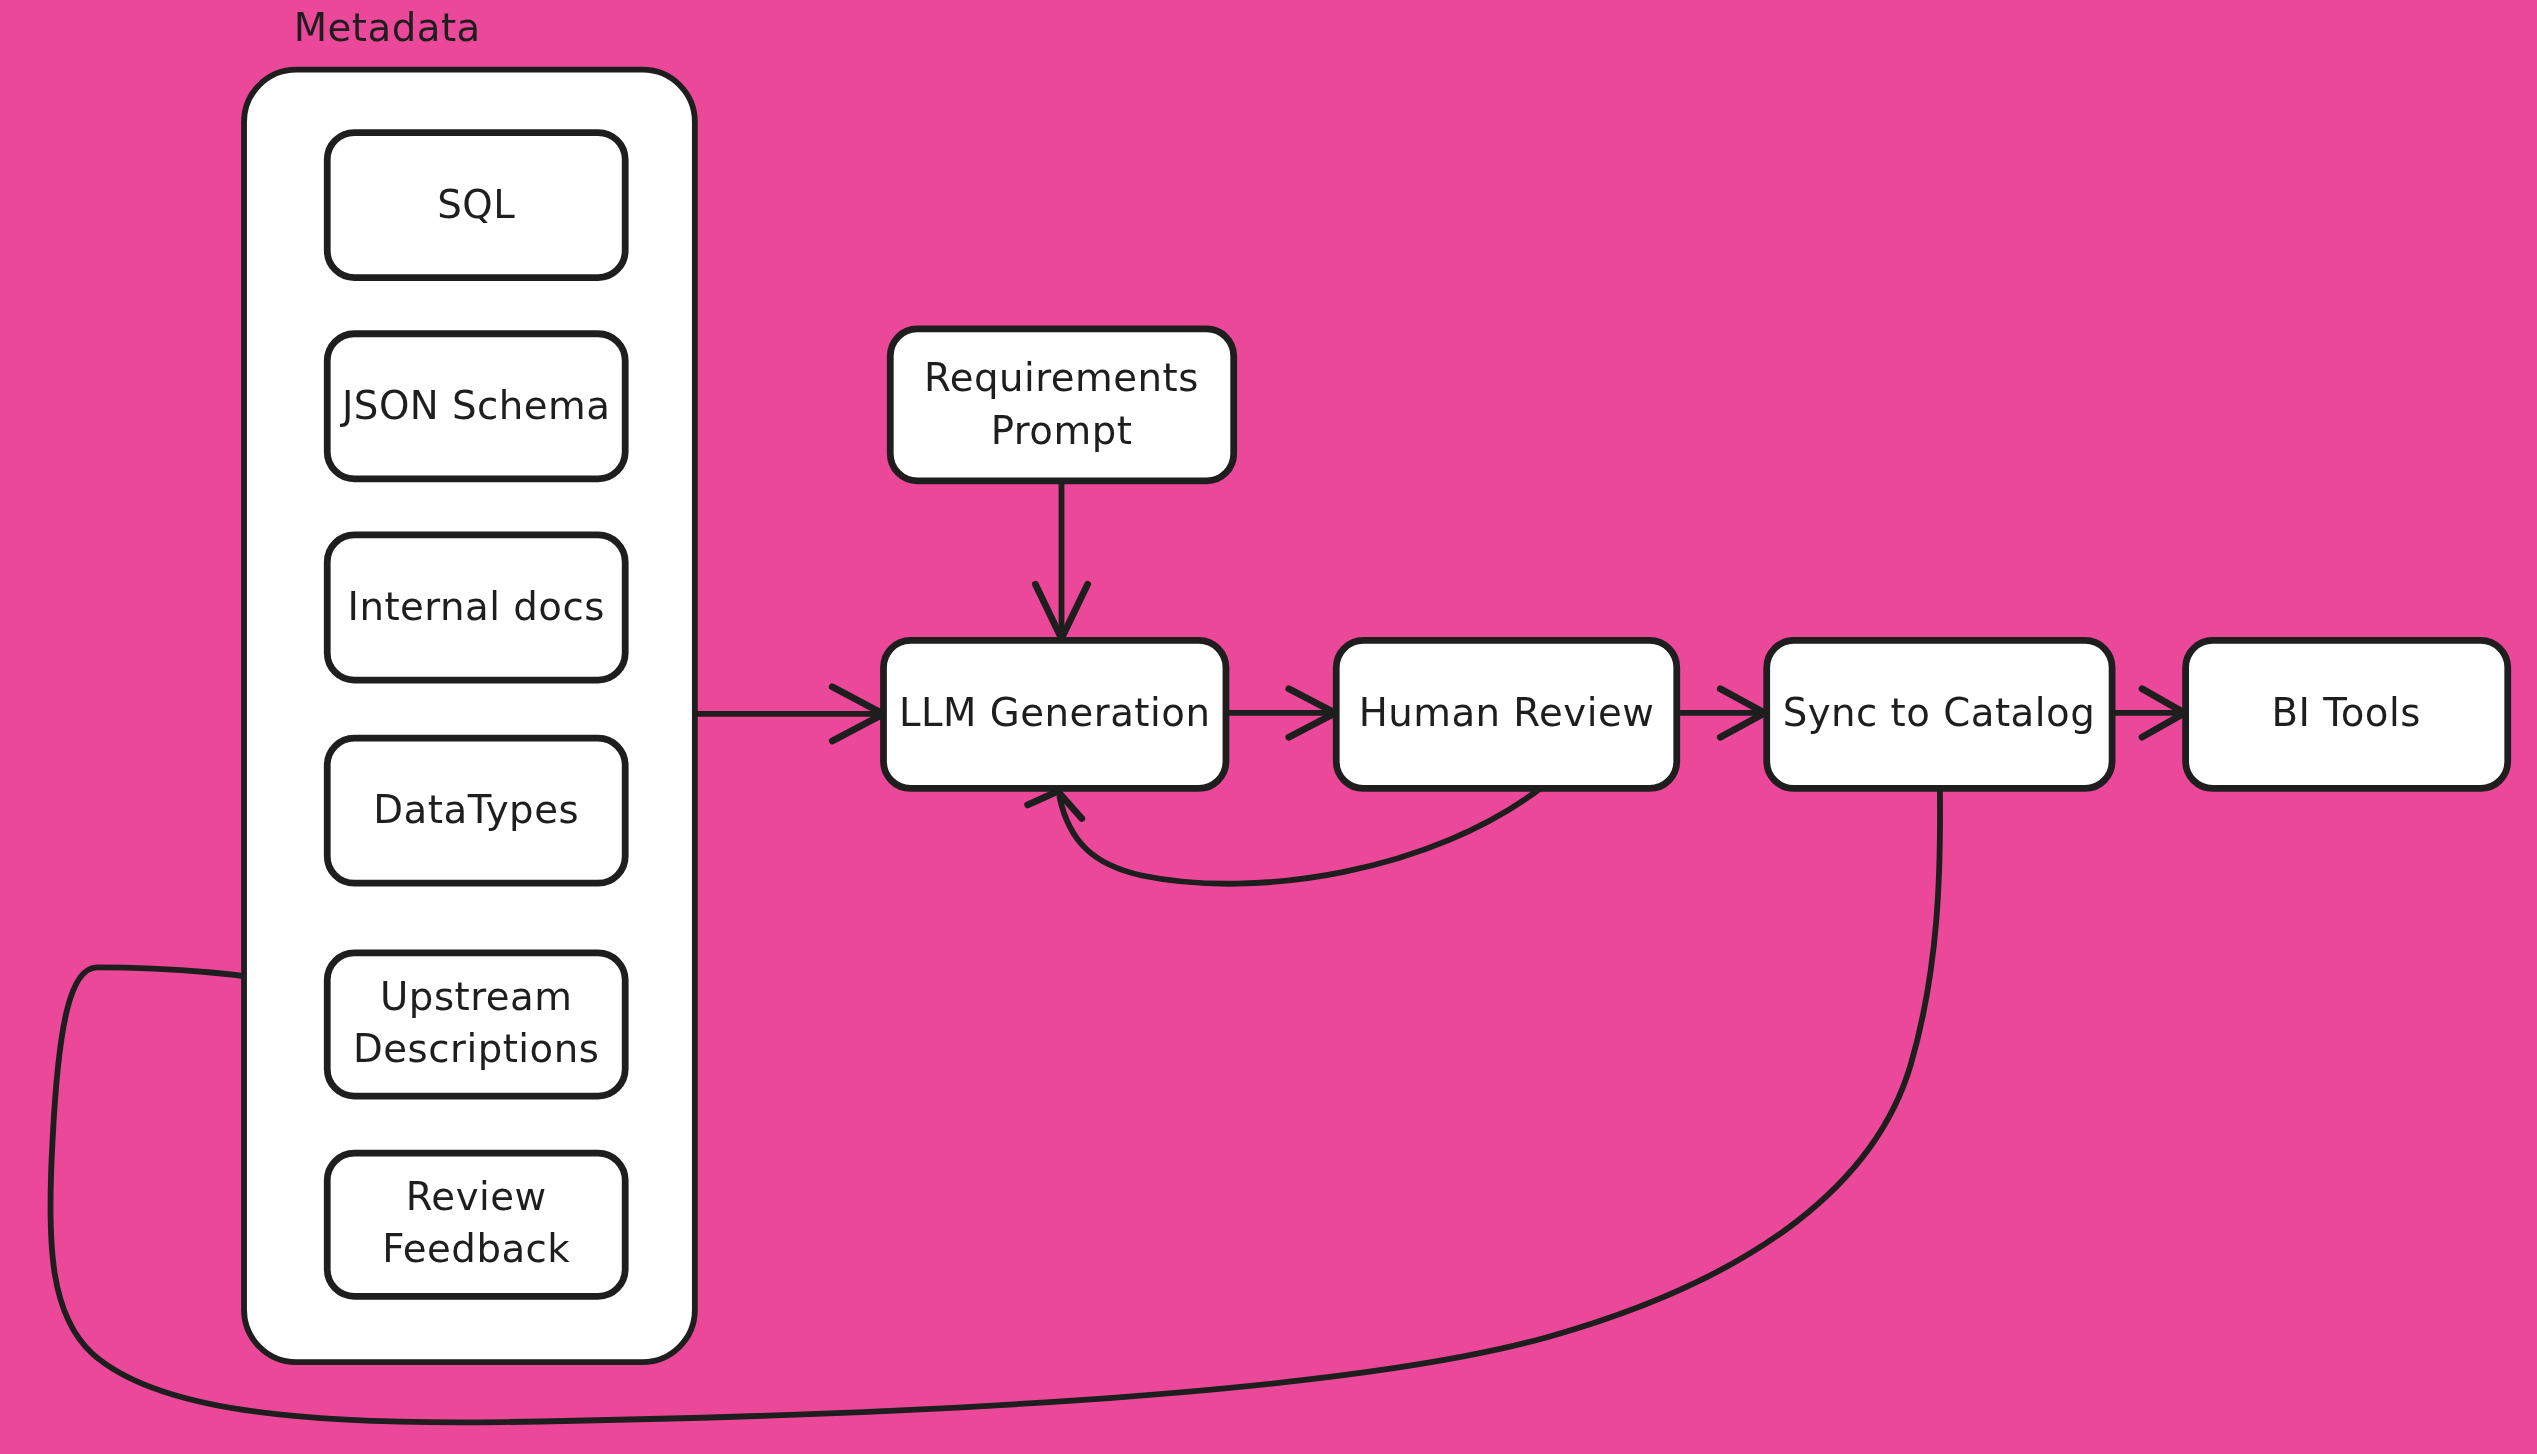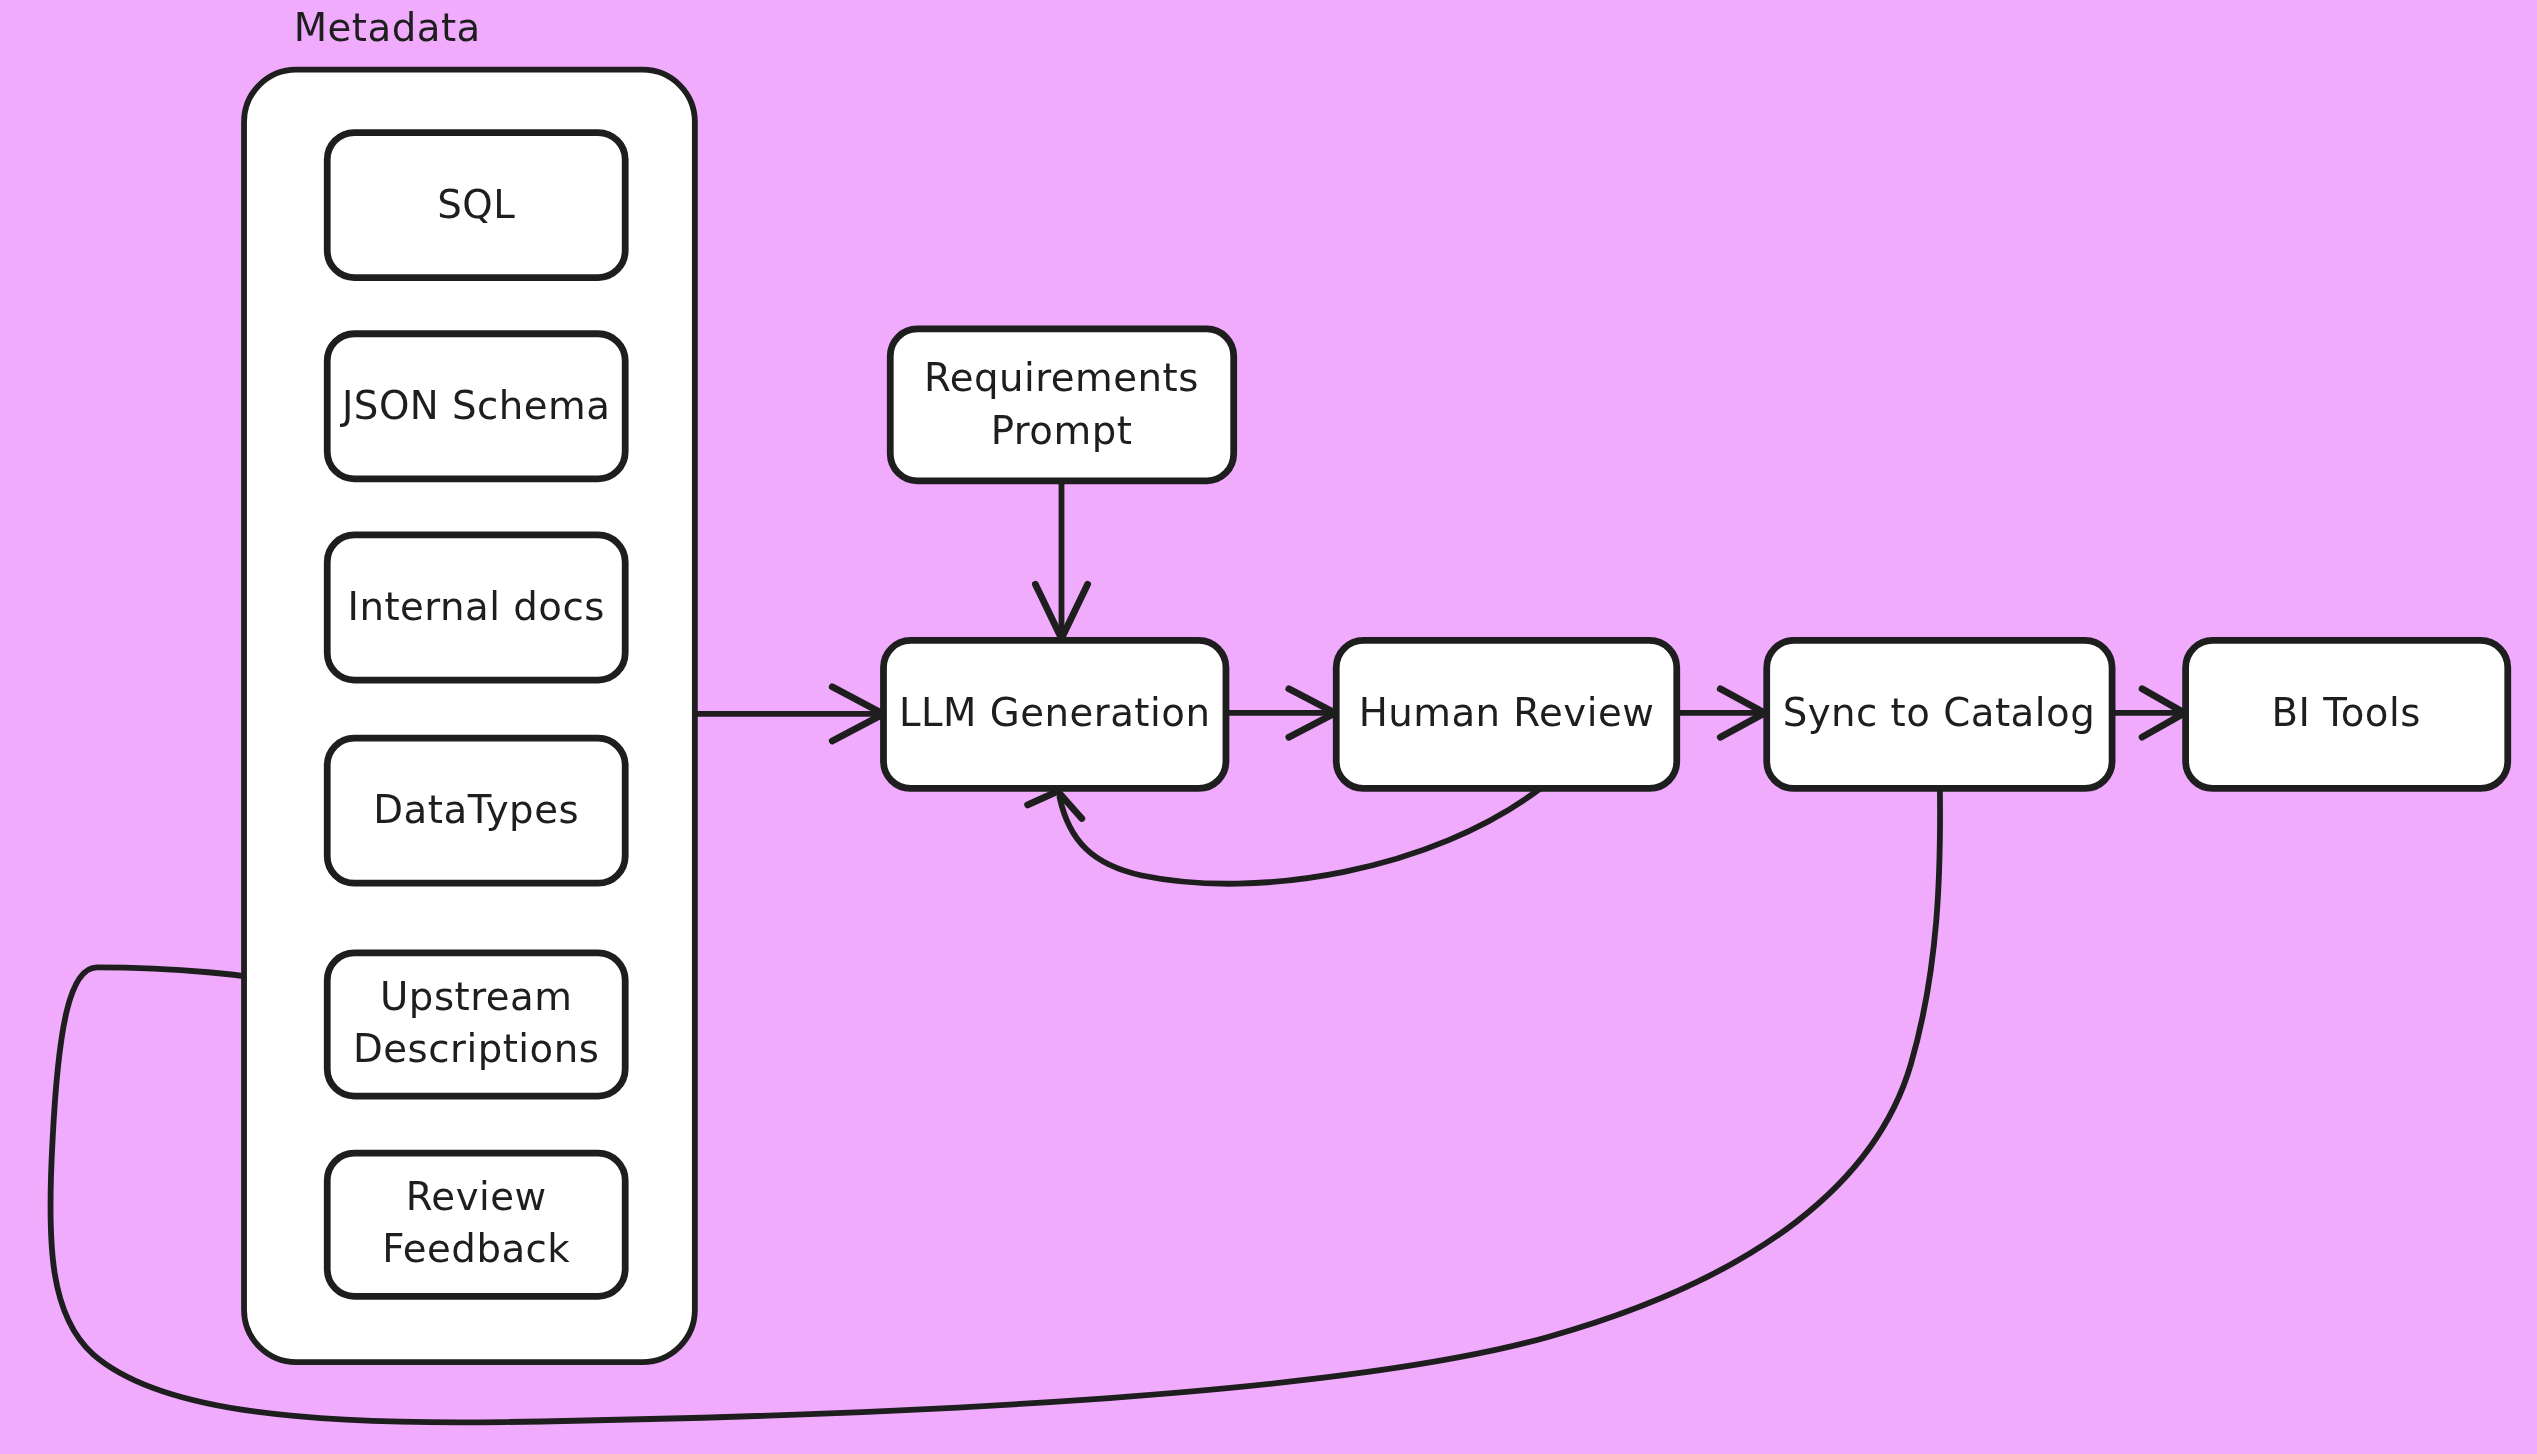--- a/index.html
+++ b/index.html
@@ -11,21 +11,21 @@
   body {
     width: 2538px;
     height: 1454px;
     overflow: hidden;
     font-family: "DejaVu Sans", sans-serif;
   }
   #diagram-root {
     position: relative;
     width: 2538px;
     height: 1454px;
-    background: #f0abfc;
+    background: #ec4899;
   }
   svg#diagram-svg {
     position: absolute;
     top: 0;
     left: 0;
     width: 2538px;
     height: 1454px;
     display: block;
   }
   .node-shape {

